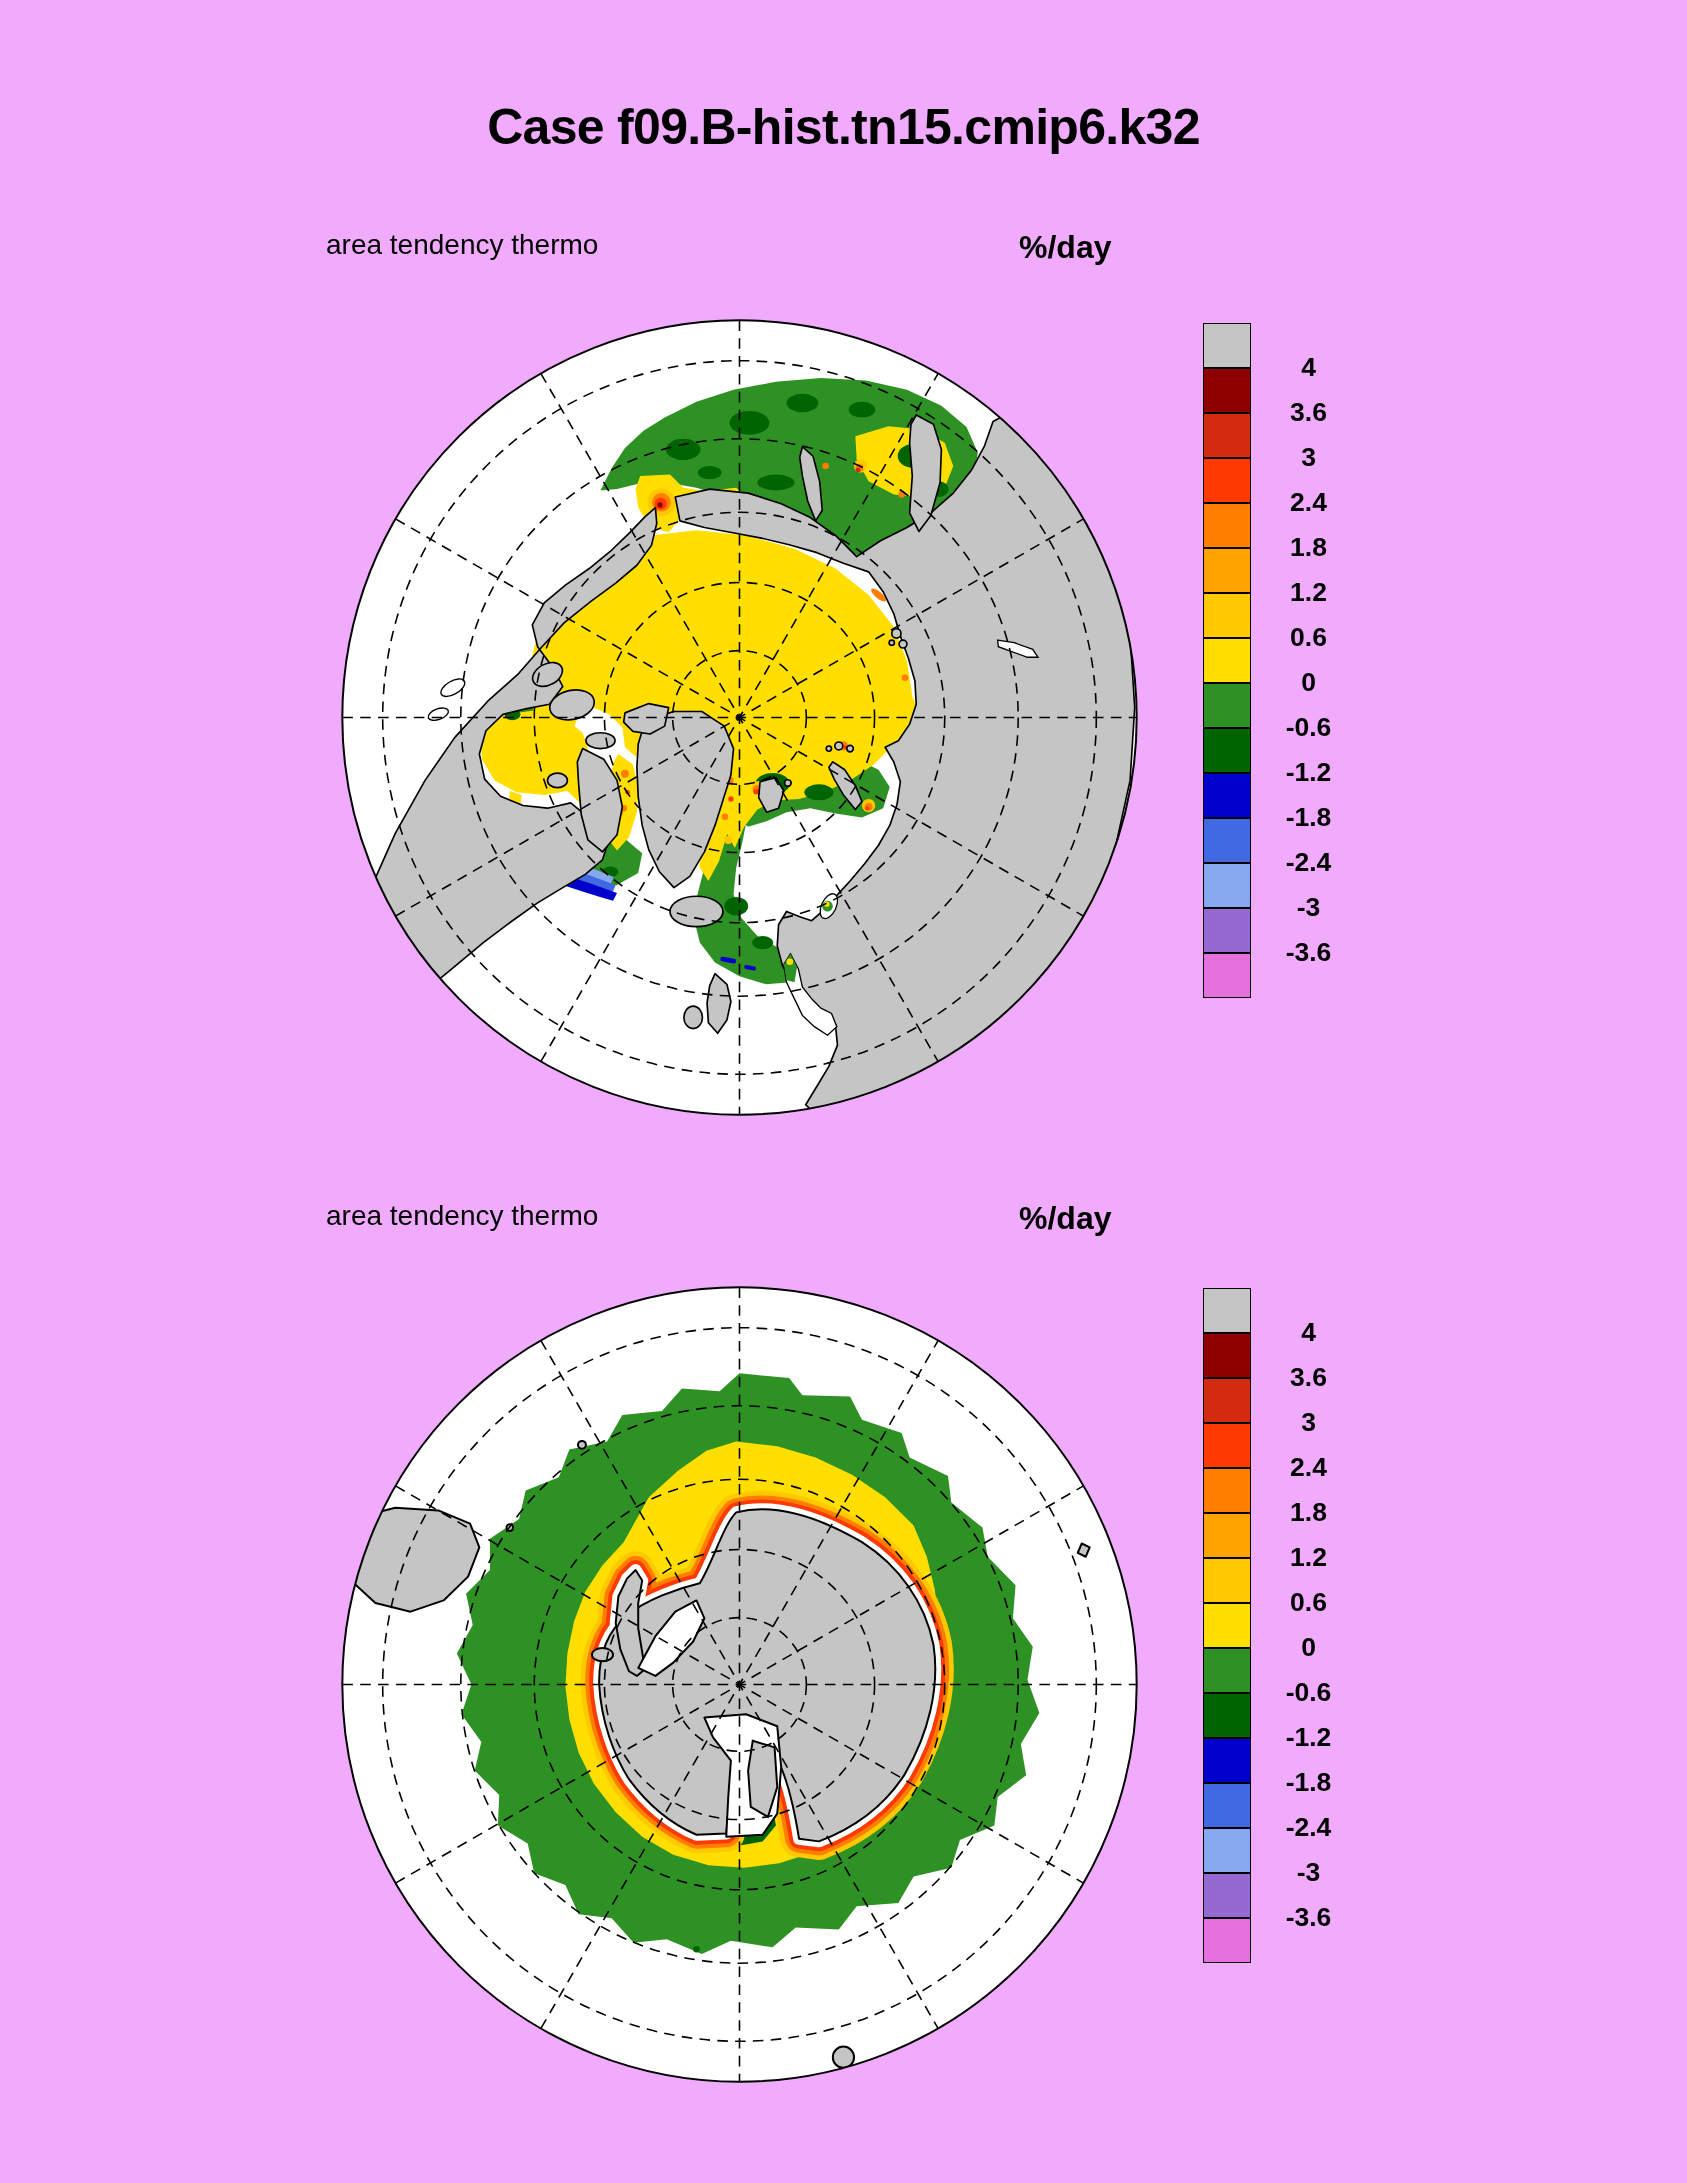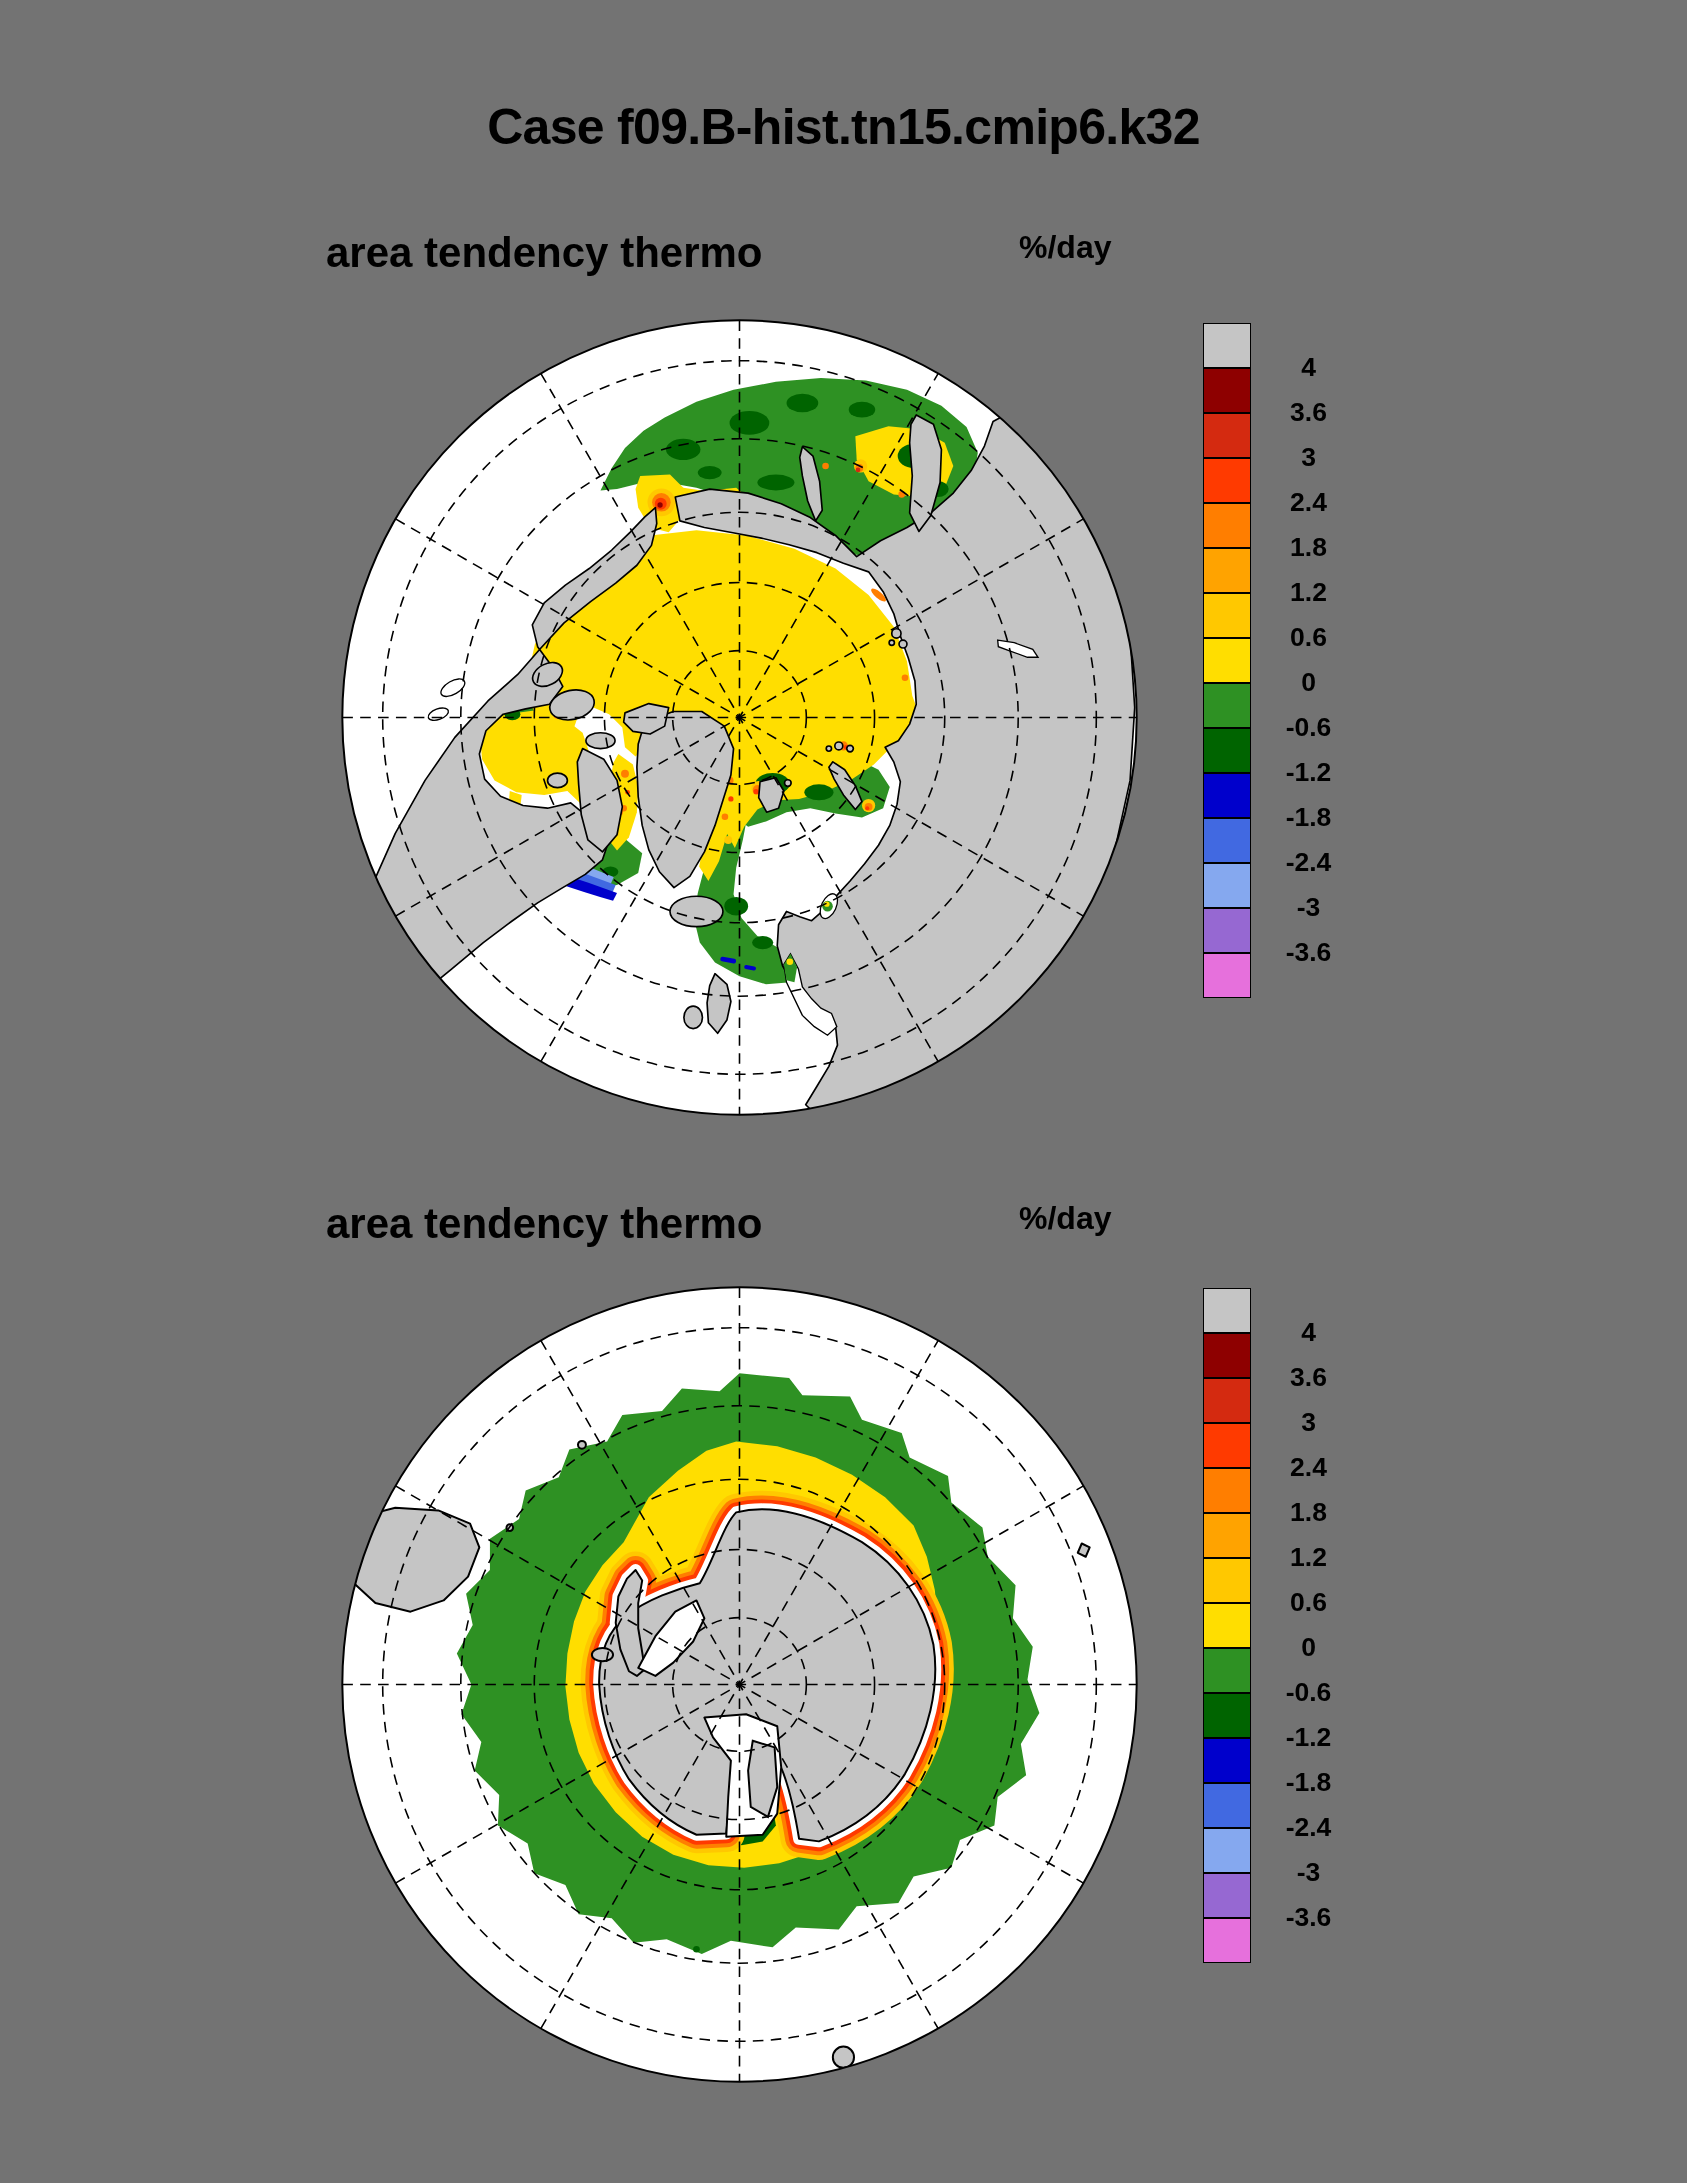--- a/index.html
+++ b/index.html
@@ -1,22 +1,22 @@
 <!DOCTYPE html>
 <html style="font-size:10.6px"><head>
 <meta charset="utf-8">
 <style>
   html,body{margin:0;padding:0;background:#ffffff;}
-  #page{position:relative;width:1687px;height:2183px;background:#737373;overflow:hidden;
+  #page{position:relative;width:1687px;height:2183px;background:#f0abfc;overflow:hidden;
         font-family:"Liberation Sans", sans-serif;color:#000;}
   .title{position:absolute;left:0;width:1687px;text-align:center;font-weight:bold;
          font-size:50px;white-space:pre;letter-spacing:-0.7px;}
   #title1{top:98px;}
   #title2{top:161px;}
-  .varlabel{position:absolute;left:326px;font-weight:bold;font-size:42px;white-space:pre;}
+  .varlabel{position:absolute;left:326px;font-weight:normal;font-size:28px;white-space:pre;}
   .unitslabel{position:absolute;left:1019px;font-weight:bold;font-size:32px;}
   .map{position:absolute;left:339px;width:801px;height:801px;}
   .cbar{position:absolute;left:1203px;width:172px;height:681px;}
   .cbar-seg{position:absolute;left:0;width:48px;height:45px;border:1.3px solid #000;box-sizing:border-box;}
   .cbar-tick{position:absolute;left:56px;width:99px;height:33px;line-height:33px;text-align:center;
              font-weight:bold;font-size:26.5px;}
 </style>
 </head>
 <body>
 

